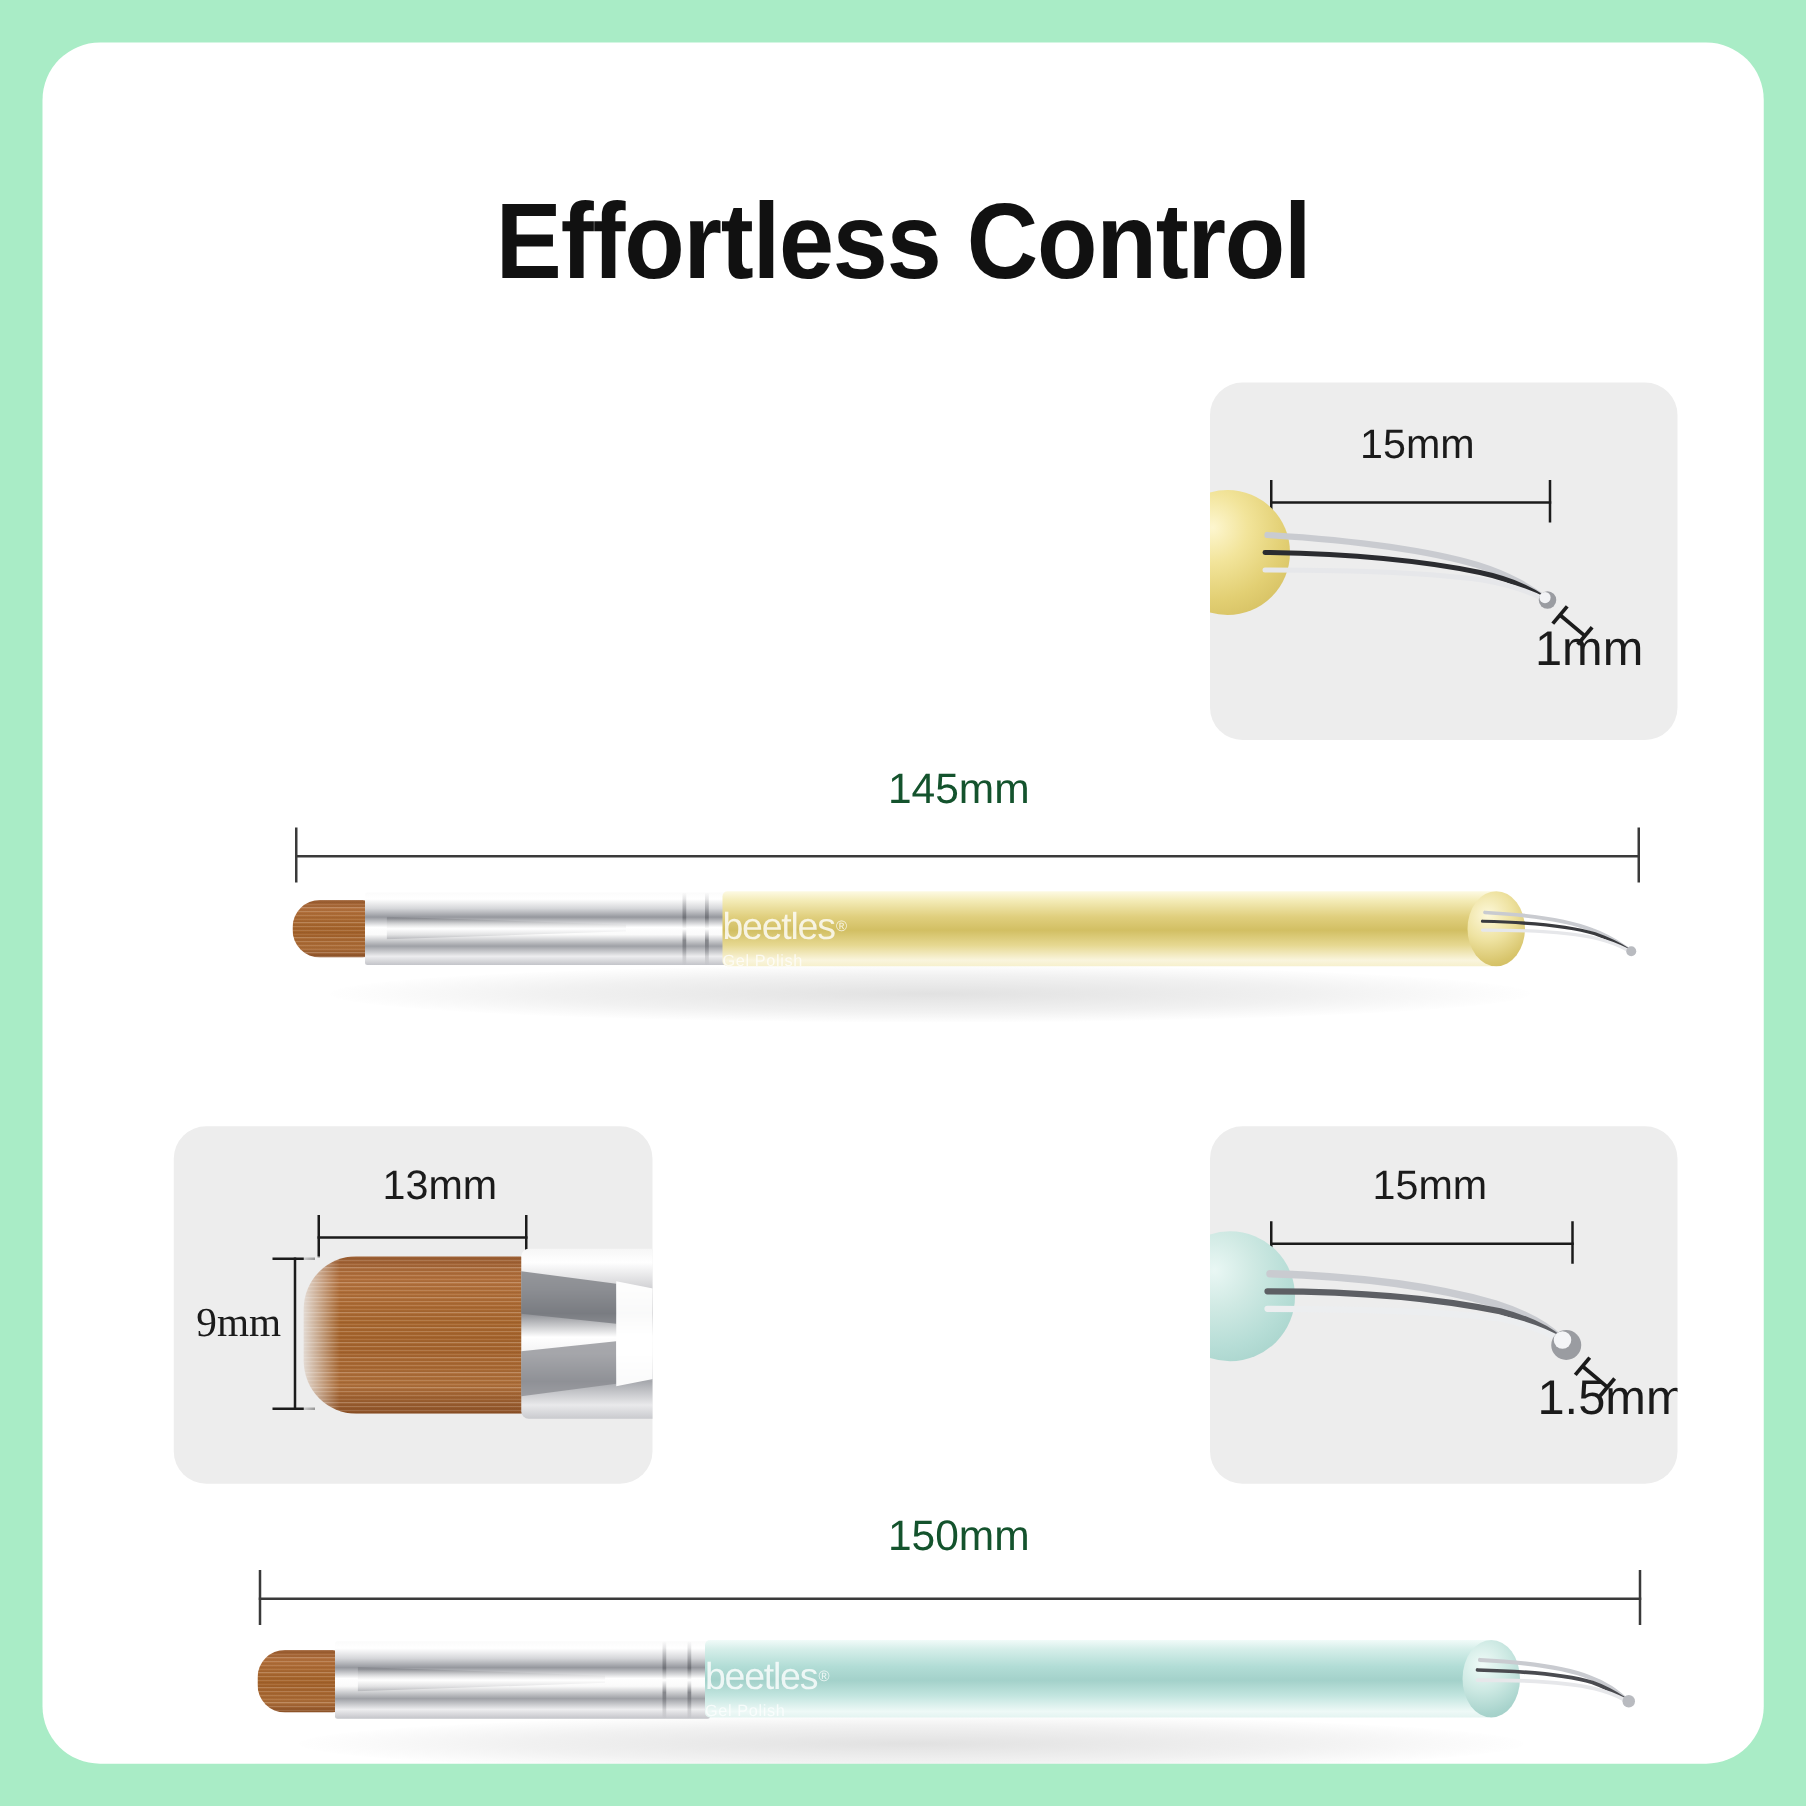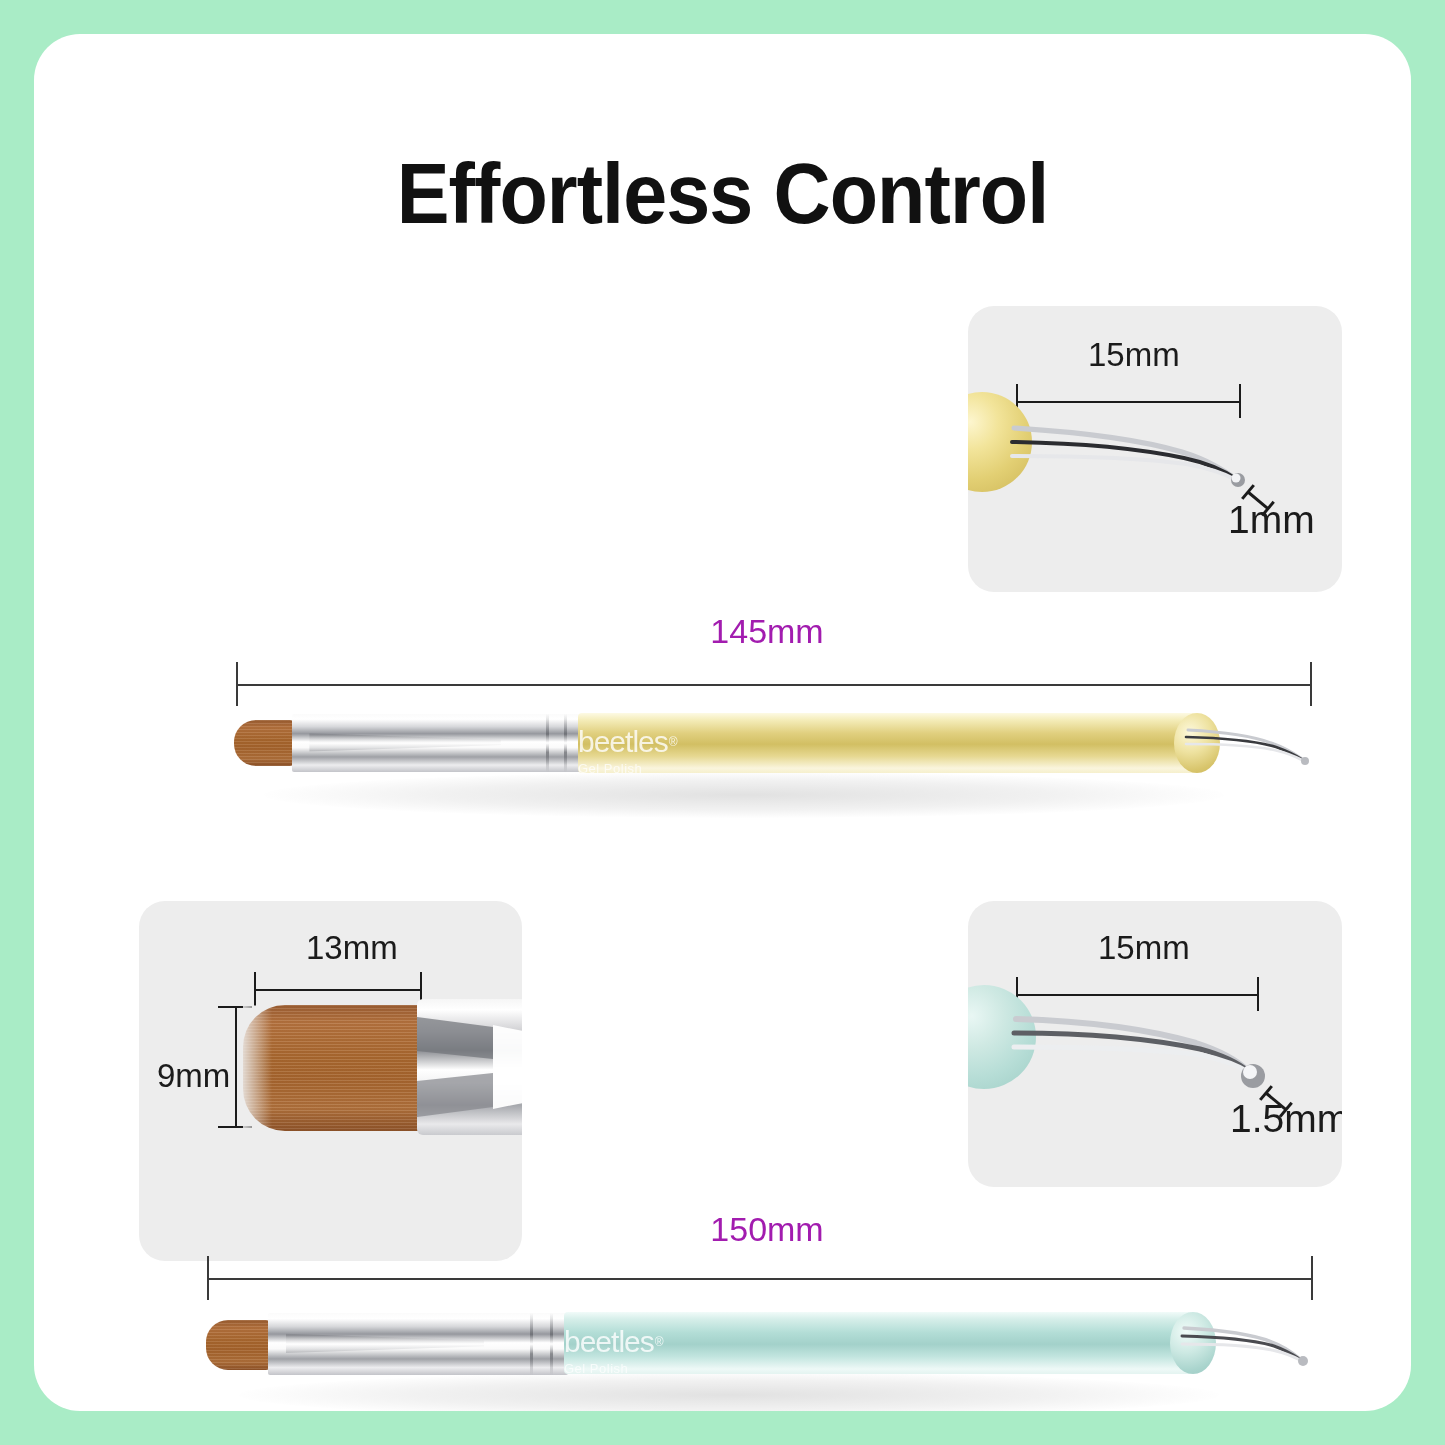--- a/index.html
+++ b/index.html
@@ -33,21 +33,21 @@
 
   
   .panel {
     position: absolute;
     background: #EDEDED;
     border-radius: 26px;
     overflow: hidden;
   }
   .panel.p-tl { left: 105px; top: 272px; width: 383px; height: 286px; }
   .panel.p-tr { left: 934px; top: 272px; width: 374px; height: 286px; }
-  .panel.p-bl { left: 105px; top: 867px; width: 383px; height: 360px; text-align: center; }
+  .panel.p-bl { left: 105px; top: 867px; width: 383px; height: 286px; text-align: center; }
   .panel.p-br { left: 934px; top: 867px; width: 374px; height: 286px; }
 
   .dim-label {
     position: absolute;
     font-size: 33px;
     color: #1b1b1b;
     white-space: nowrap;
     font-family: "Liberation Sans", sans-serif;
   }
   .dim-label.small { font-size: 39px; }
@@ -86,21 +86,21 @@
   }
   .longrule .cap {
     position: absolute; top: 0; width: 2px; height: 44px; background: #3a3a3a;
   }
   .longrule .cap.l { left: 0; }
   .longrule .cap.r { right: 0; }
 
   .len-label {
     position: absolute;
     font-size: 34px;
-    color: #a21caf;
+    color: #14532d;
     white-space: nowrap;
     transform: translateX(-50%);
   }
 
   
   .bristle {
     position: absolute;
     background:
       repeating-linear-gradient(to bottom,
         rgba(255,255,255,0.22) 0px, rgba(255,255,255,0.00) 1px,
@@ -308,21 +308,21 @@
 
   <div class="panel p-bl">
     <div class="dim-label" style="left:167px; top:28px;">13mm</div>
 
     <div class="hrule" style="left:115px; top:88px; width:168px;">
       <div class="bar"></div>
         <div class="cap l"></div>
         <div class="cap r"></div>
     </div>
 
-    <div class="dim-label" style="left:18px; top:156px;">9mm</div>
+    <div class="dim-label" style="left:18px; top:140px;font-family:Liberation Serif, serif;">9mm</div>
 
     <div class="vrule" style="left:96px; top:105px; height:122px;">
       <div class="bar"></div>
         <div class="cap t"></div>
         <div class="cap b"></div>
     </div>
 
     <div class="bristle" style="left:104px; top:104px; width:180px; height:126px; border-radius:42px 6px 6px 42px;"></div>
     <div class="ferrule" style="left:278px; top:98px; width:125px; height:136px; border-radius:6px;"></div>
     <svg class="art" style="left:278px; top:98px;" width="200" height="136" viewBox="0 0 200 136">

